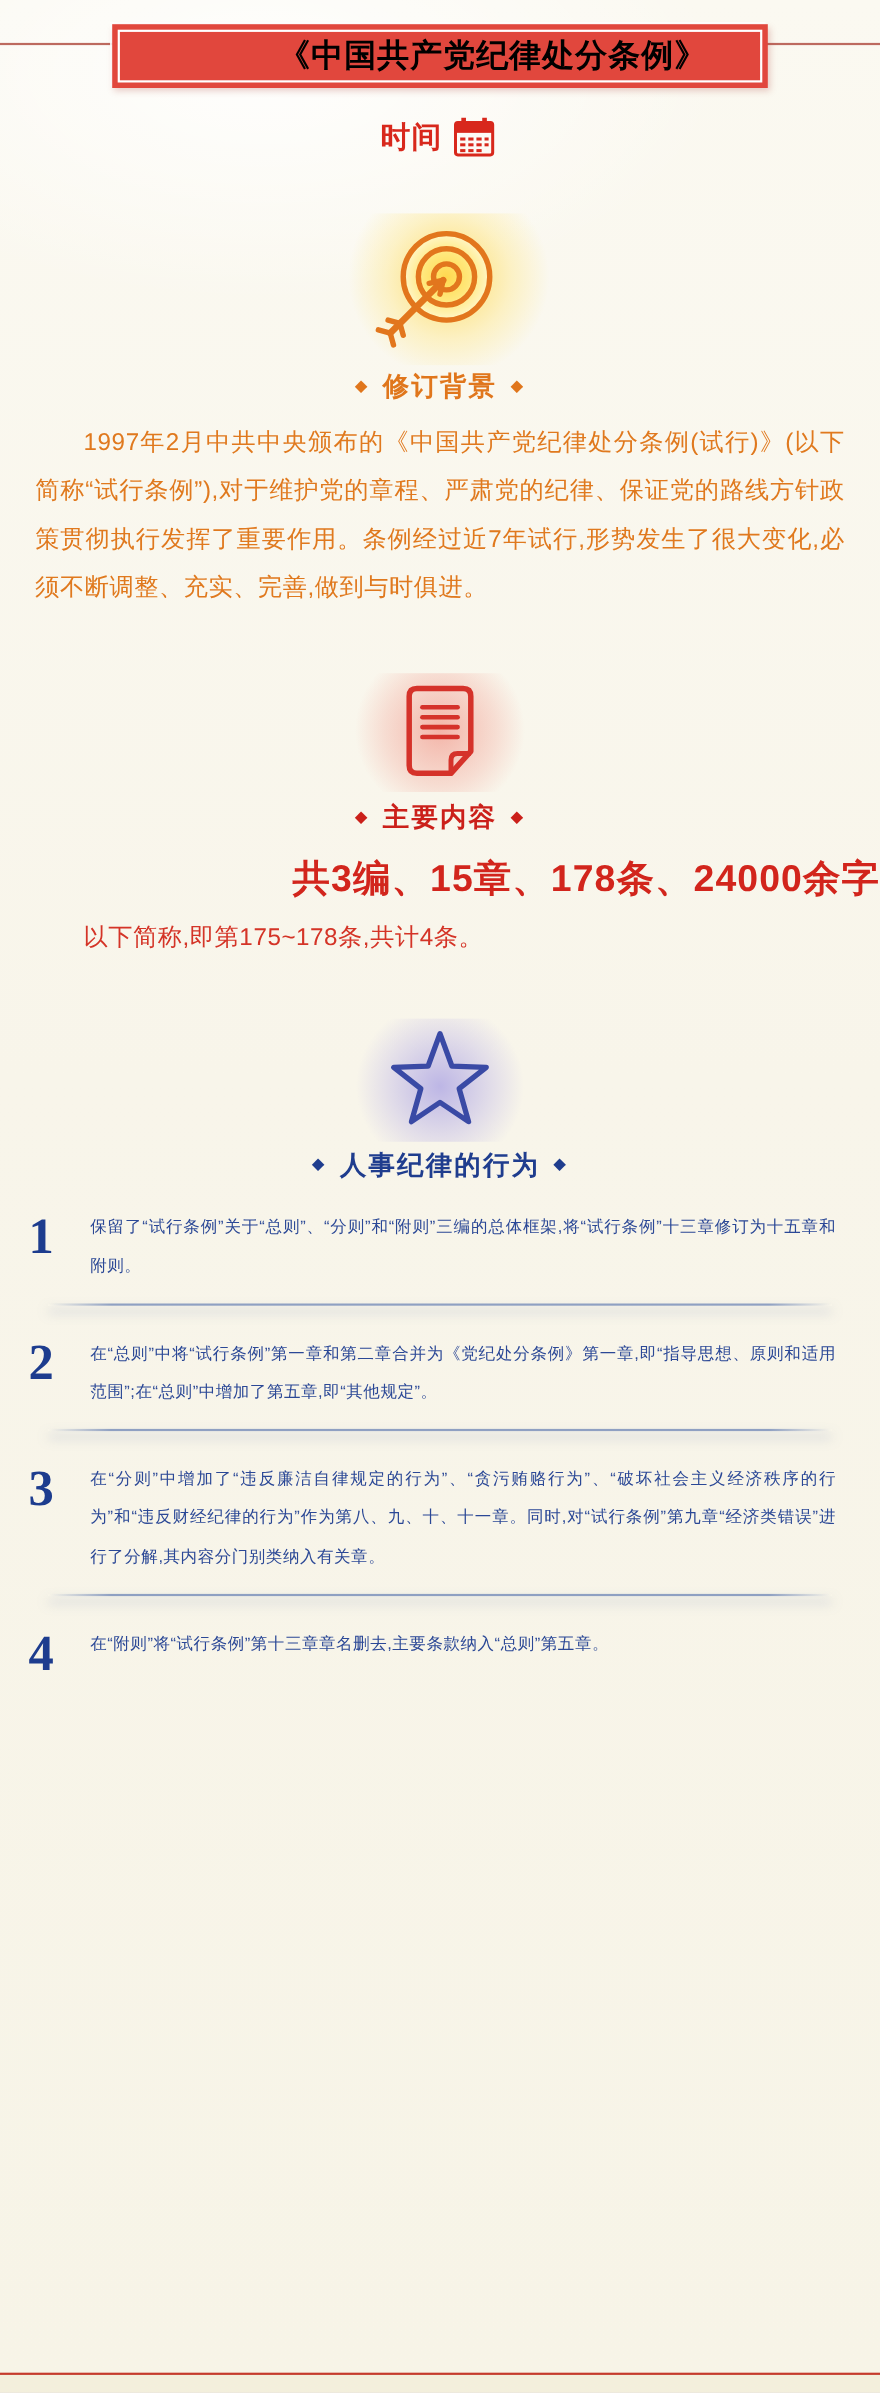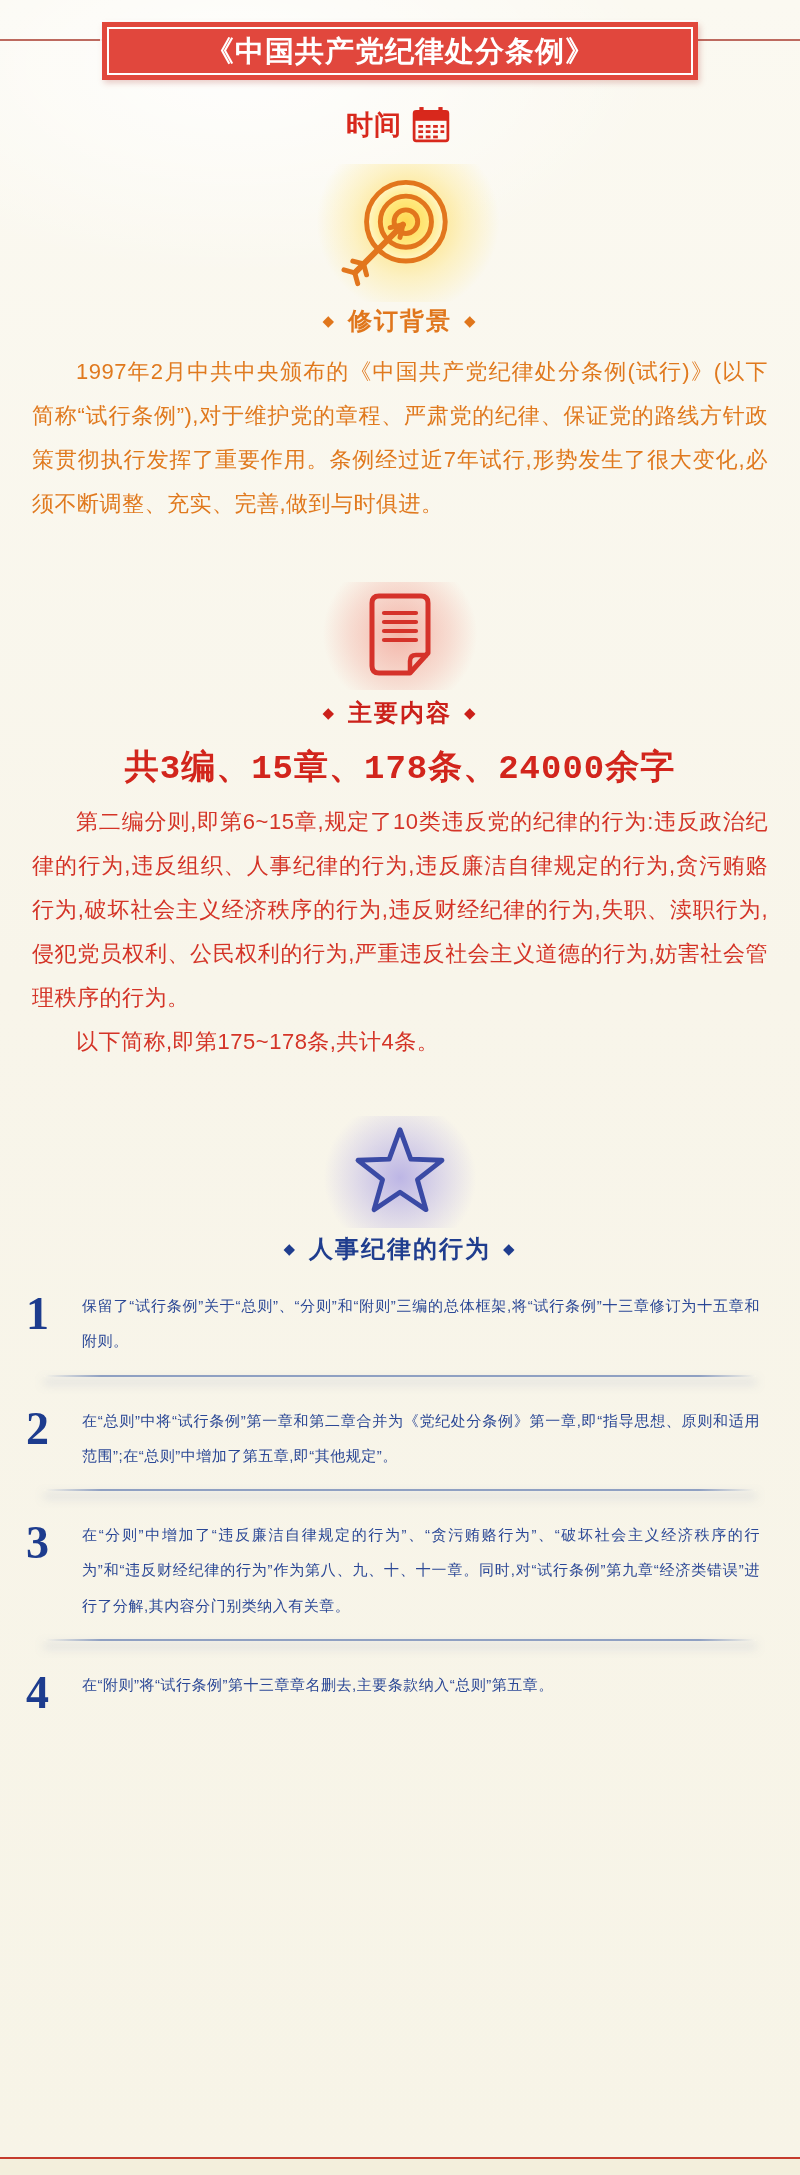--- a/index.html
+++ b/index.html
@@ -21,25 +21,26 @@
   
   .banner{
     position:relative;z-index:2;
     width:596px;height:58px;margin:0 auto 22px;
     background:#e1473d;
     box-shadow:2px 3px 6px rgba(170,60,50,.25), -2px -2px 0 rgba(255,255,255,.9);
   }
   .banner::after{content:"";position:absolute;inset:5px;border:2px solid #ffffff;pointer-events:none;}
   .banner .t{
     display:block;width:100%;height:58px;line-height:58px;text-align:center;
-    color:#ffffff;font-size:29px;font-weight:bold;letter-spacing:1px;
+    color:#000000;font-size:29px;font-weight:bold;letter-spacing:1px;
     font-family:"Liberation Serif","DejaVu Serif",serif;
+    padding-left:48px;
   }
   
-  .time-row{display:flex;justify-content:center;align-items:center;gap:6px;height:46px;margin-bottom:16px;}
+  .time-row{display:flex;justify-content:center;align-items:center;gap:6px;height:46px;margin-bottom:46px;}
   .time-label{color:#d8281c;font-size:27px;font-weight:bold;letter-spacing:1px;}
   .cal-icon{width:38px;height:38px;margin:0 4px;}
   .time-value{color:#d8281c;font-size:31px;font-weight:bold;letter-spacing:2px;
     font-family:"Liberation Serif","DejaVu Serif",serif;}
   
   .icon-wrap{display:flex;justify-content:center;align-items:center;margin:0 auto;}
   .glow-target{width:200px;height:138px;margin-bottom:2px;
     background:radial-gradient(circle at 54% 42%, rgba(255,214,70,.8), rgba(255,230,130,.4) 42%, rgba(255,240,180,0) 68%);}
   .glow-doc{width:190px;height:108px;margin-bottom:6px;
     background:radial-gradient(circle at 50% 48%, rgba(236,90,75,.42), rgba(236,90,75,.16) 46%, rgba(236,90,75,0) 70%);}
@@ -51,22 +52,22 @@
     font-family:"Liberation Serif","DejaVu Serif",serif;}
   .sec-heading .dia{font-size:15px;line-height:1;}
   .hd-orange{color:#e0761c;margin-bottom:12px;}
   .hd-red{color:#cb201a;margin-bottom:18px;}
   .hd-blue{color:#1f3d8e;margin-bottom:22px;}
   
   .para{margin:0 32px;text-align:justify;text-indent:2em;font-size:22px;line-height:2.0;letter-spacing:.5px;}
   .para-orange{color:#e0791e;margin-bottom:56px;}
   .red-block{margin-bottom:52px;}
   .red-block .para{color:#d43427;margin-bottom:0;}
-  .stats{color:#d2251c;text-align:center;font-size:34px;font-weight:bold;letter-spacing:1px;
-    font-family:Liberation Mono, monospace;height:42px;line-height:42px;margin-bottom:10px;}
+  .stats{color:#d2251c;text-align:right;font-size:34px;font-weight:bold;letter-spacing:1px;
+    font-family:Liberation Sans, sans-serif;height:42px;line-height:42px;margin-bottom:10px;}
   
   .rev-item{display:flex;align-items:flex-start;margin:0 40px 0 26px;}
   .rev-num{flex:0 0 56px;color:#1d3c8e;font-size:46px;font-weight:bold;line-height:1.05;
     font-family:"Liberation Serif","DejaVu Serif",serif;padding-top:2px;}
   .rev-text{flex:1;color:#2b4896;font-size:15px;line-height:2.35;letter-spacing:.5px;text-align:justify;}
   .sep{height:2px;margin:16px 44px 26px 44px;
     background:linear-gradient(90deg, rgba(130,150,190,0), #8fa0c2 8%, #8fa0c2 92%, rgba(130,150,190,0));
     box-shadow:0 6px 10px rgba(120,140,180,.5);}
   
   .bottom-edge{position:absolute;left:0;right:0;bottom:0;height:16px;background:#f3efdc;border-top:2px solid #c53b2c;}
@@ -146,21 +147,20 @@
         </g>
       </svg>
     </div>
     <div class="sec-heading hd-red">
       <span class="dia">◆</span>
       <span>主要内容</span>
       <span class="dia">◆</span>
     </div>
     <div class="stats">共3编、15章、178条、24000余字</div>
     <div class="red-block">
-      <p class="para">第二编分则,即第6~15章,规定了10类违反党的纪律的行为:违反政治纪律的行为,违反组织、人事纪律的行为,违反廉洁自律规定的行为,贪污贿赂行为,破坏社会主义经济秩序的行为,违反财经纪律的行为,失职、渎职行为,侵犯党员权利、公民权利的行为,严重违反社会主义道德的行为,妨害社会管理秩序的行为。</p>
       <p class="para">以下简称,即第175~178条,共计4条。</p>
     </div>
   </section>
 
   <section>
     <div class="icon-wrap glow-star">
       <svg width="100" height="100" viewBox="0 0 104 104">
         <polygon points="52,8 63.2,38.6 95.7,39.8 70.1,59.9 79,91.2 52,73 25,91.2 33.9,59.9 8.3,39.8 40.8,38.6" fill="none" stroke="#3a4aa5" stroke-width="5" stroke-linejoin="round"></polygon>
       </svg>
     </div>

